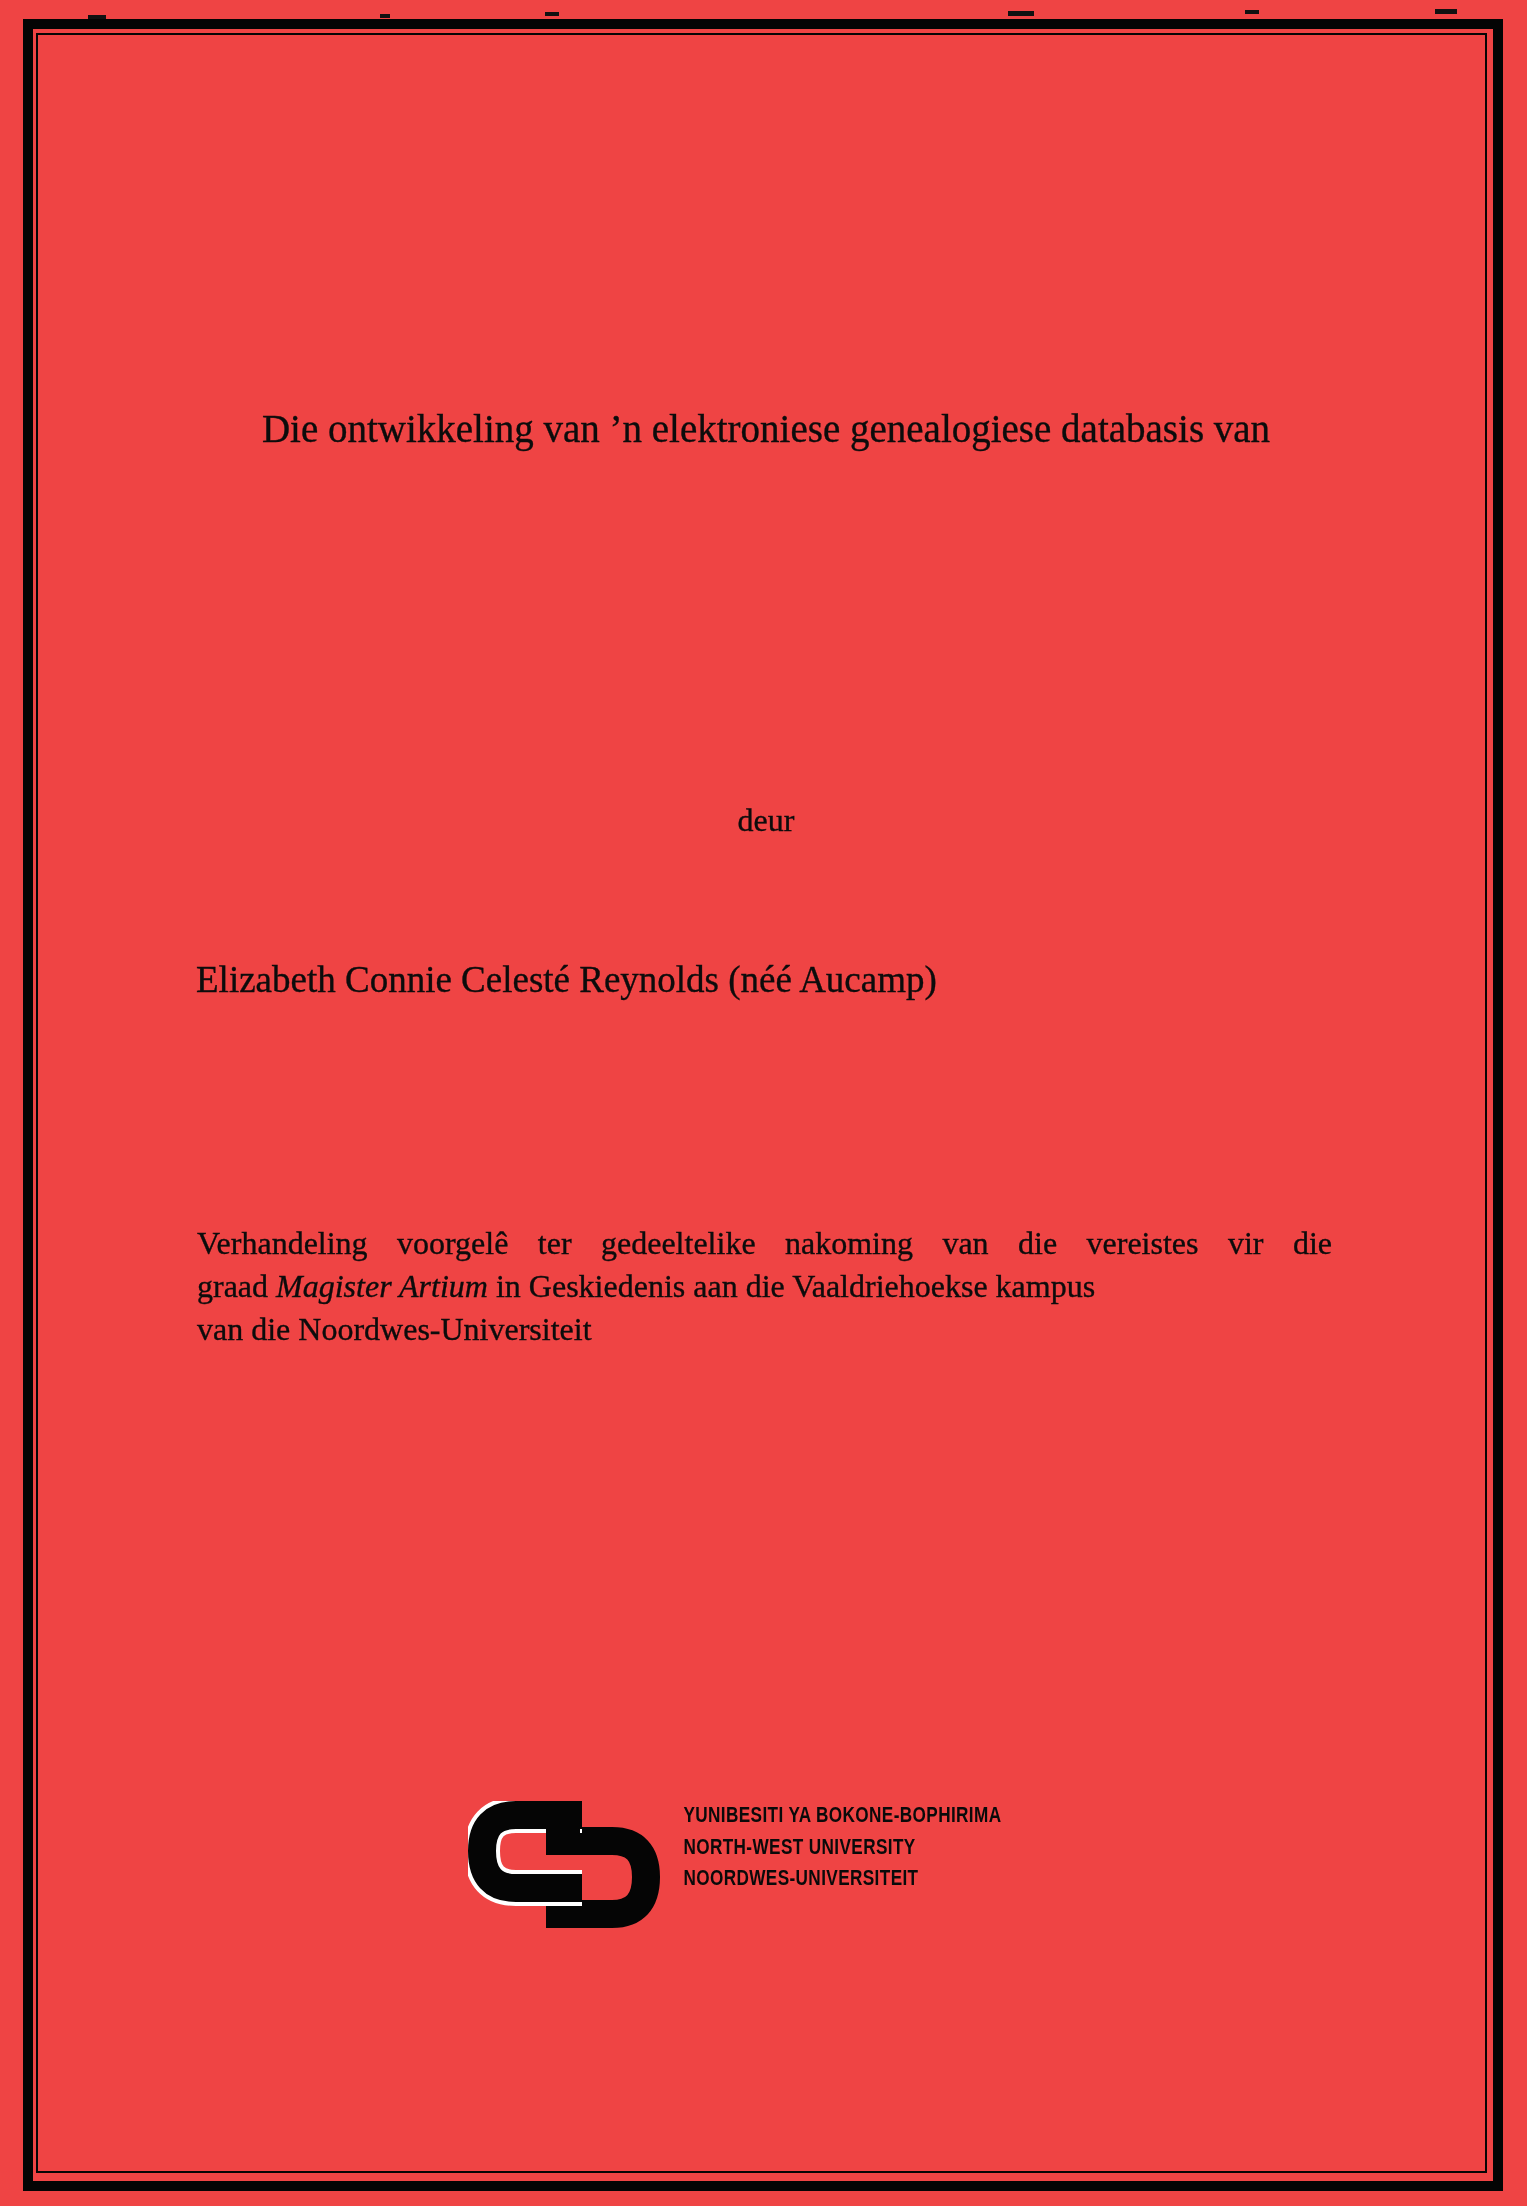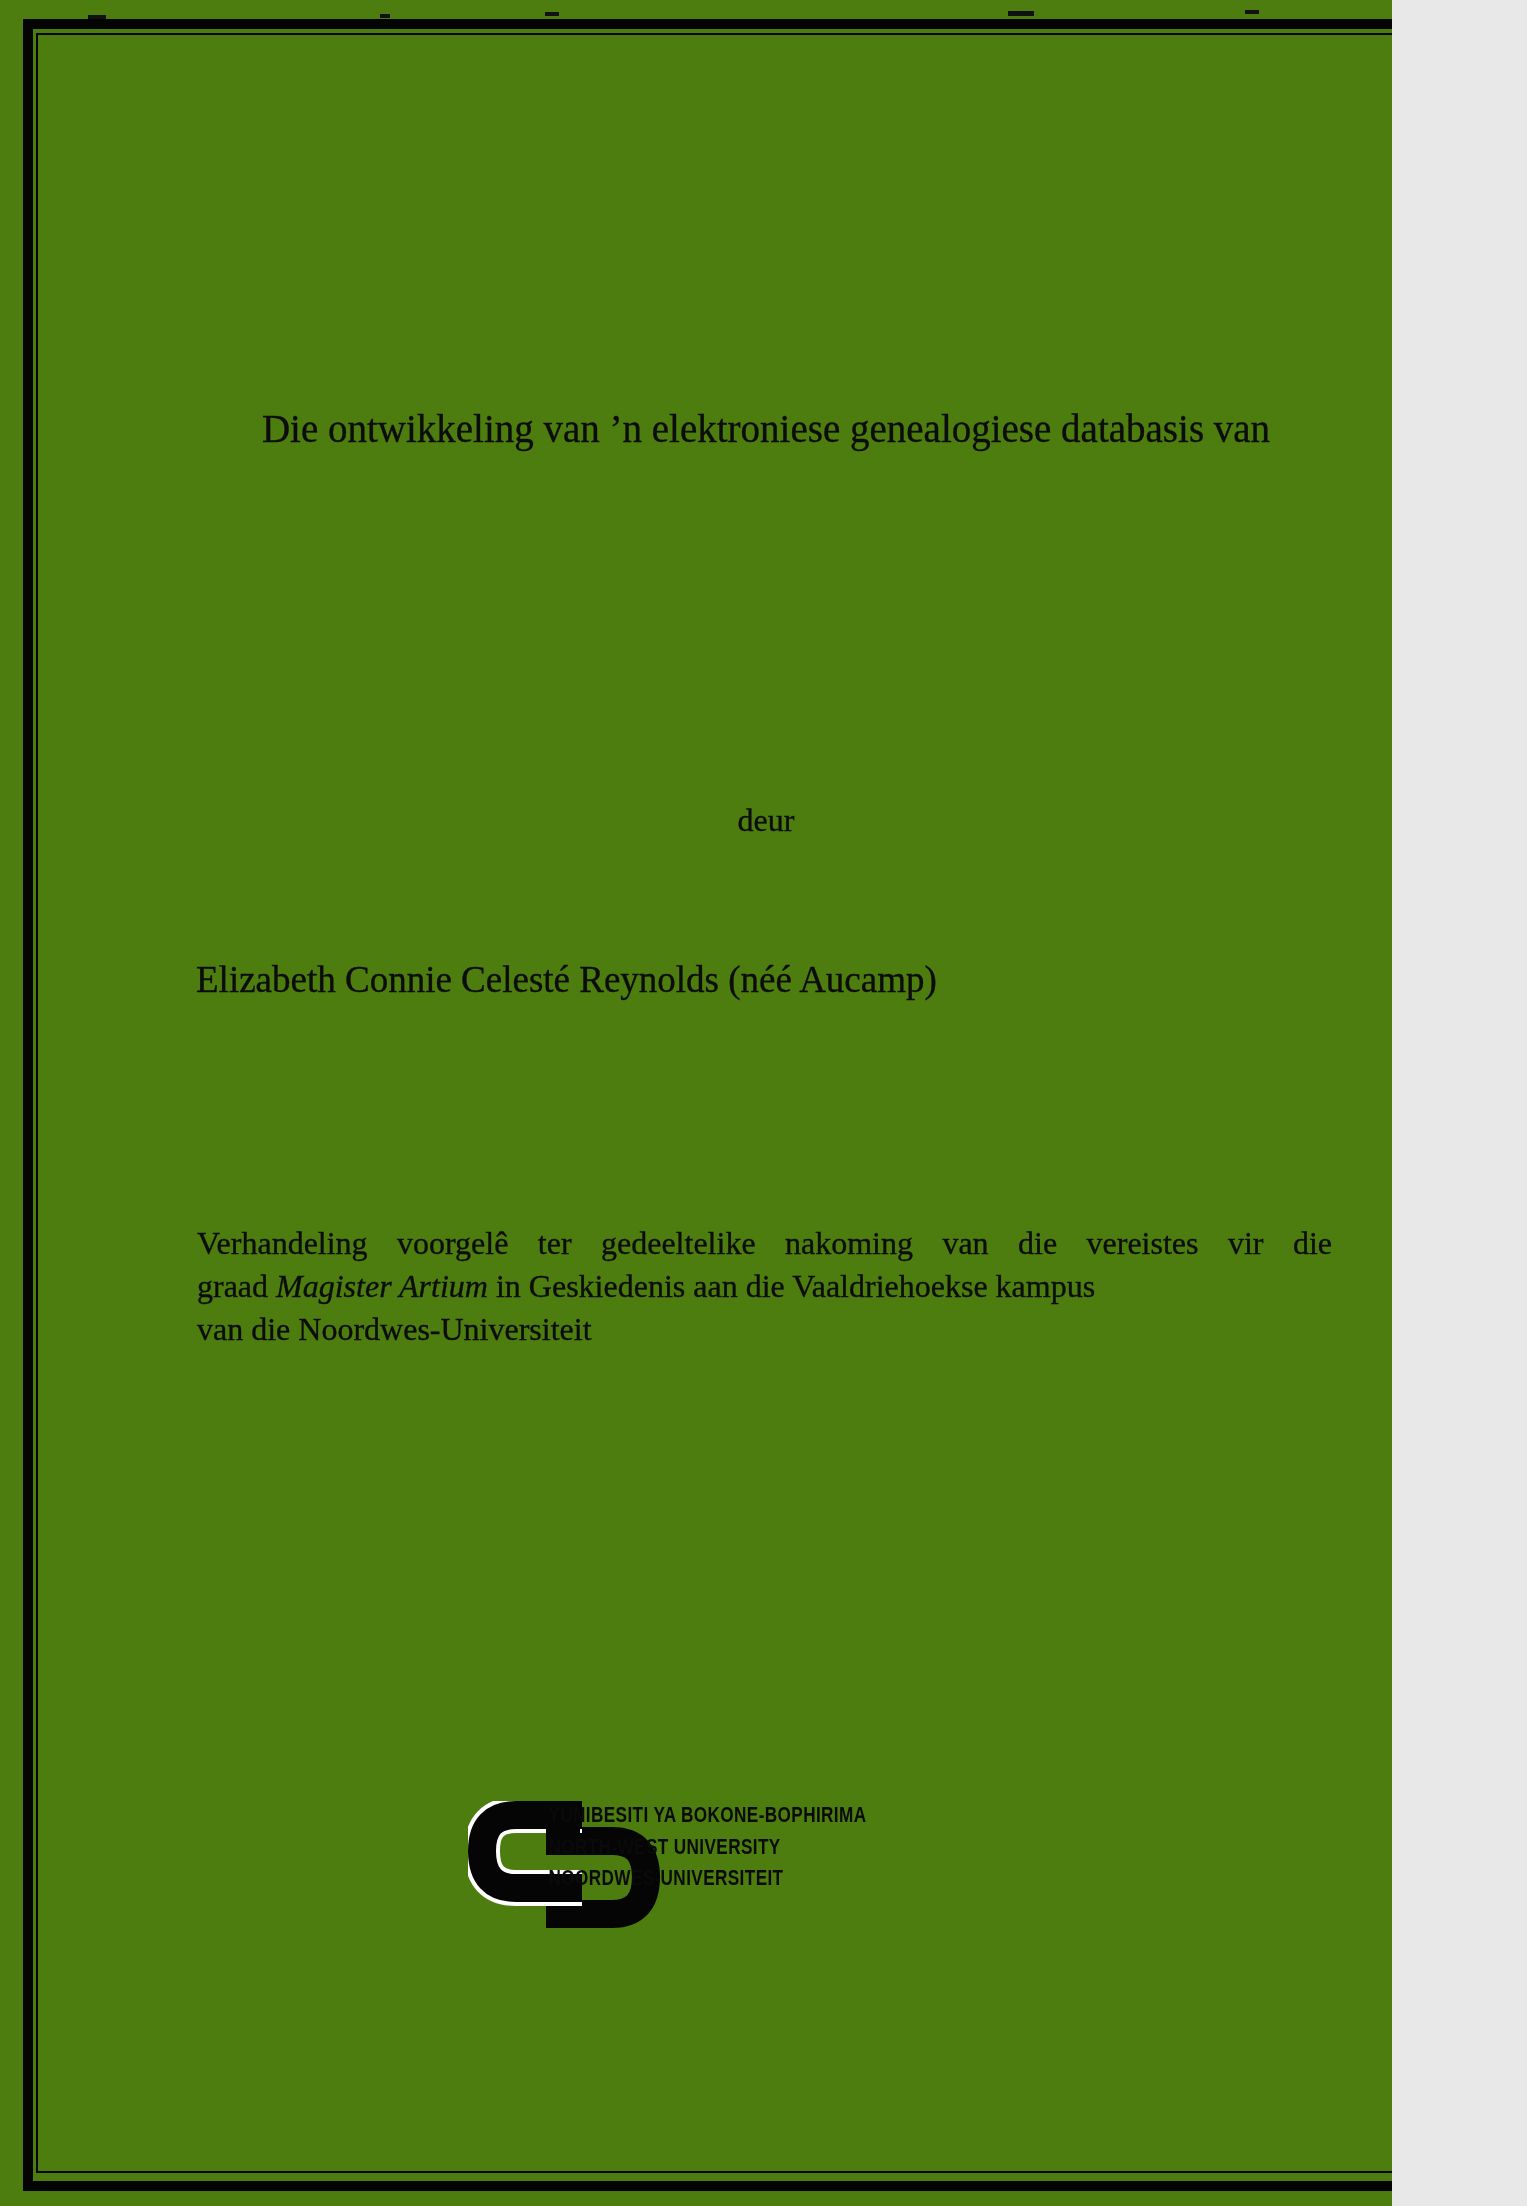--- a/index.html
+++ b/index.html
@@ -1,19 +1,19 @@
 <!DOCTYPE html>
 <html><head>
 <meta charset="utf-8">
 <style>
   html,body{margin:0;padding:0;background:#e8e8e8;}
   .page{
     position:relative;
-    width:1392px;height:2206px;
-    background:#4d7c0f;
+    width:1527px;height:2206px;
+    background:#ef4444;
     font-family:"Liberation Serif","DejaVu Serif",serif;
     color:#0c0c0c;
     overflow:hidden;
   }
   
   .frame-outer{
     position:absolute;left:23px;top:19px;width:1480px;height:2172px;
     border:10px solid #040404;box-sizing:border-box;
   }
   .frame-inner{

